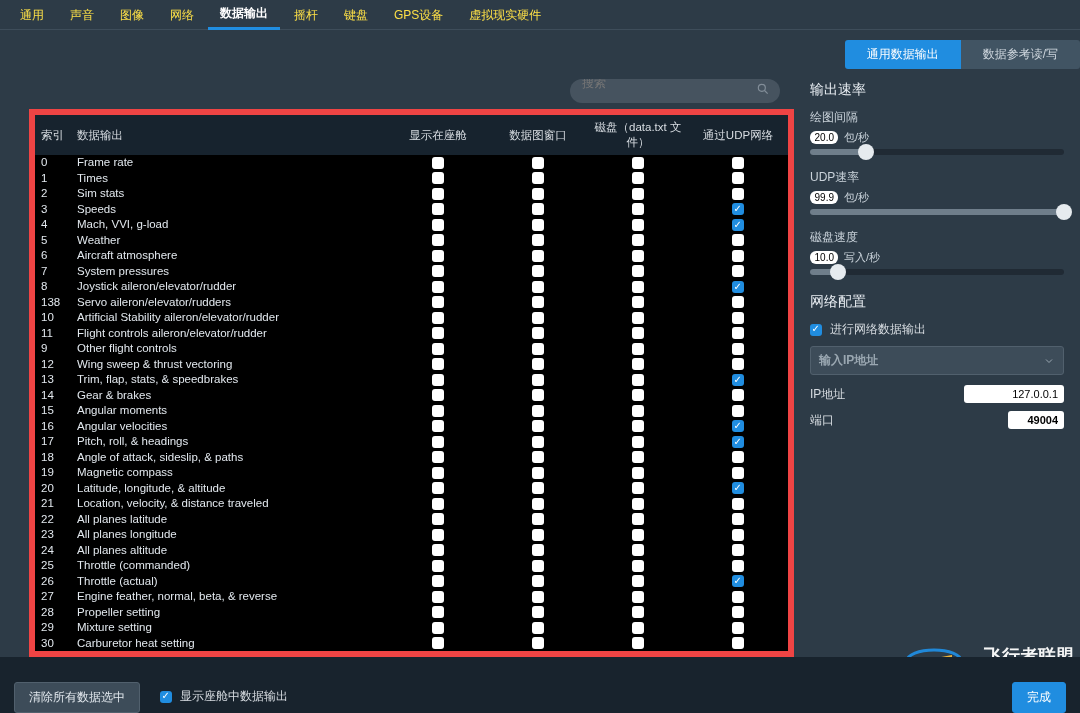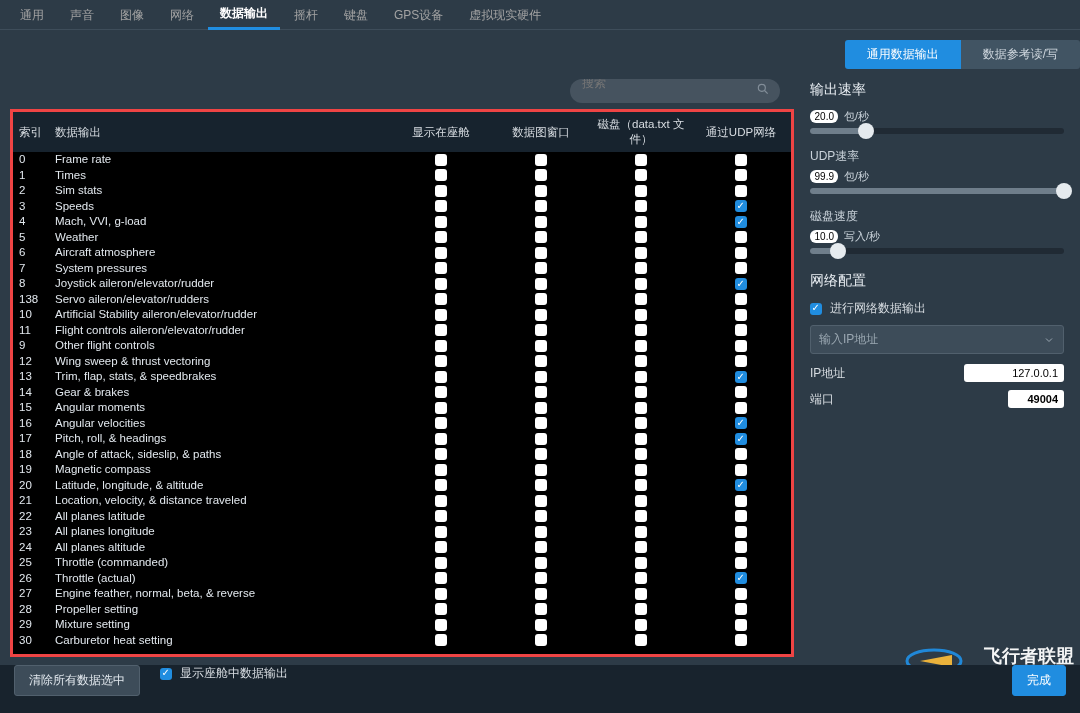--- a/index.html
+++ b/index.html
@@ -16,21 +16,21 @@
   .top-tabs {
     display: flex;
     align-items: center;
     height: 30px;
     padding: 0 8px;
     border-bottom: 1px solid #3e4d5a;
     gap: 2px;
   }
   .top-tabs .tab {
     padding: 6px 12px 5px;
-    color: #a3a3a3;
+    color: #fde047;
     cursor: pointer;
     font-size: 12px;
   }
   .top-tabs .tab.active {
     color: #ffffff;
     border-bottom: 3px solid #208de0;
     font-weight: bold;
   }
   
   .sub-tabs {
@@ -83,24 +83,25 @@
   }
   .search-icon {
     position: relative;
     right: 24px;
     top: 3px;
     width: 14px; height: 14px;
     opacity: .6;
   }
   .table-wrap {
     background: #000000;
-    border: 3px solid #ef4444;
+    border: 6px solid #ef4444;
     height: 548px;
     overflow-y: auto;
     scrollbar-width: thin;
+    margin-left: 19px;
   }
   table { width: 100%; border-collapse: collapse; }
   thead th {
     background: #17232e;
     color: #d8dde2;
     font-weight: normal;
     padding: 5px 6px;
     text-align: left;
     font-size: 11.5px;
     position: sticky;
@@ -203,20 +204,21 @@
     border: 1px solid #51606d;
     border-radius: 3px;
     padding: 5px 8px;
     color: #9aa7b1;
     font-size: 12px;
     display: flex;
     justify-content: space-between;
     align-items: center;
     margin-bottom: 10px;
     cursor: pointer;
+    font-weight: bold;
   }
   .field-row {
     display: flex;
     justify-content: space-between;
     align-items: center;
     margin-bottom: 8px;
   }
   .field-label { font-size: 12px; color: #d8dde2; }
   .field-input {
     width: 100px;
@@ -227,24 +229,24 @@
     font-size: 11px;
     color: #000;
     text-align: right;
     margin-left: 20px;
   }
   .field-input.narrow { width: 56px; font-weight: bold; }
   
   .bottom-bar {
     position: absolute;
     bottom: 0; left: 0; right: 0;
-    height: 48px;
+    height: 56px;
     background: #18232d;
     display: flex;
-    align-items: flex-start;
+    align-items: flex-end;
     padding: 0 14px;
     gap: 20px;
   }
   .btn {
     background: #3d4c59;
     color: #e2e8ee;
     padding: 6px 14px;
     border-radius: 3px;
     font-size: 12px;
     cursor: pointer;
@@ -590,20 +592,21 @@
           </tbody>
       </table>
     </div>
   </div>
 
   <div class="right-pane">
     <div class="rp-section">
       <div class="rp-title">输出速率</div>
 
       <div class="slider-row">
+        <div class="slider-label">绘图间隔</div>
         <div class="slider-valrow">
           <span class="valbox">20.0</span>
           <span class="unit">包/秒</span>
         </div>
         <div class="slider-track">
           <div class="slider-fill" style="width:22%"></div>
           <div class="slider-knob" style="left:22%"></div>
         </div>
       </div>
 

